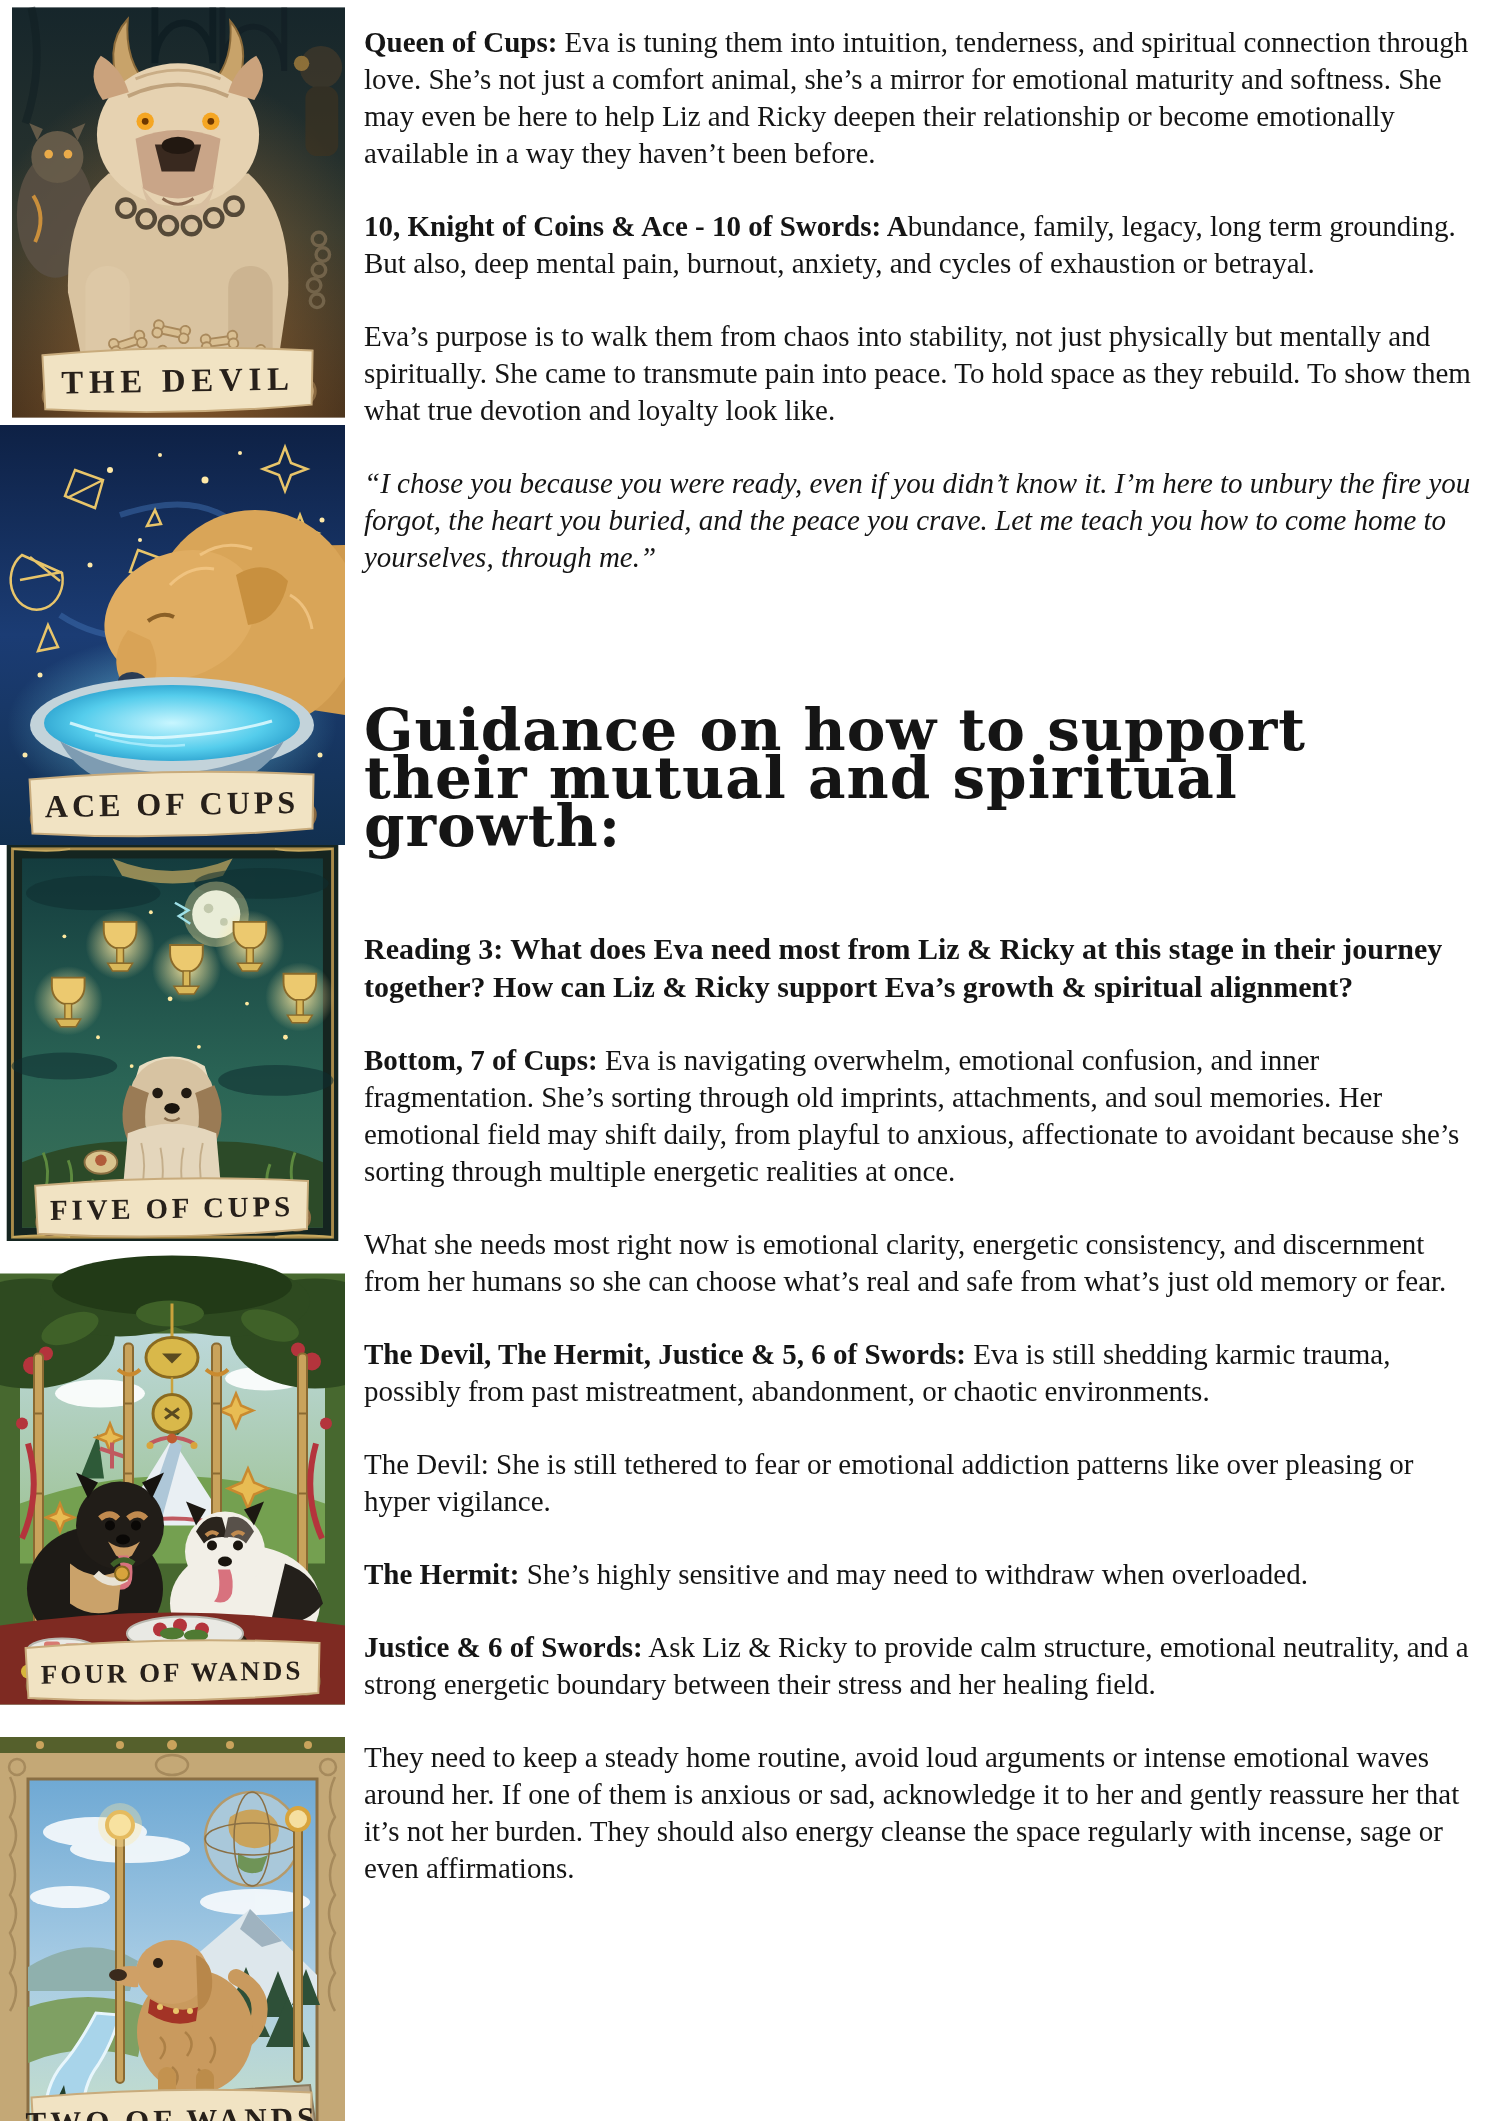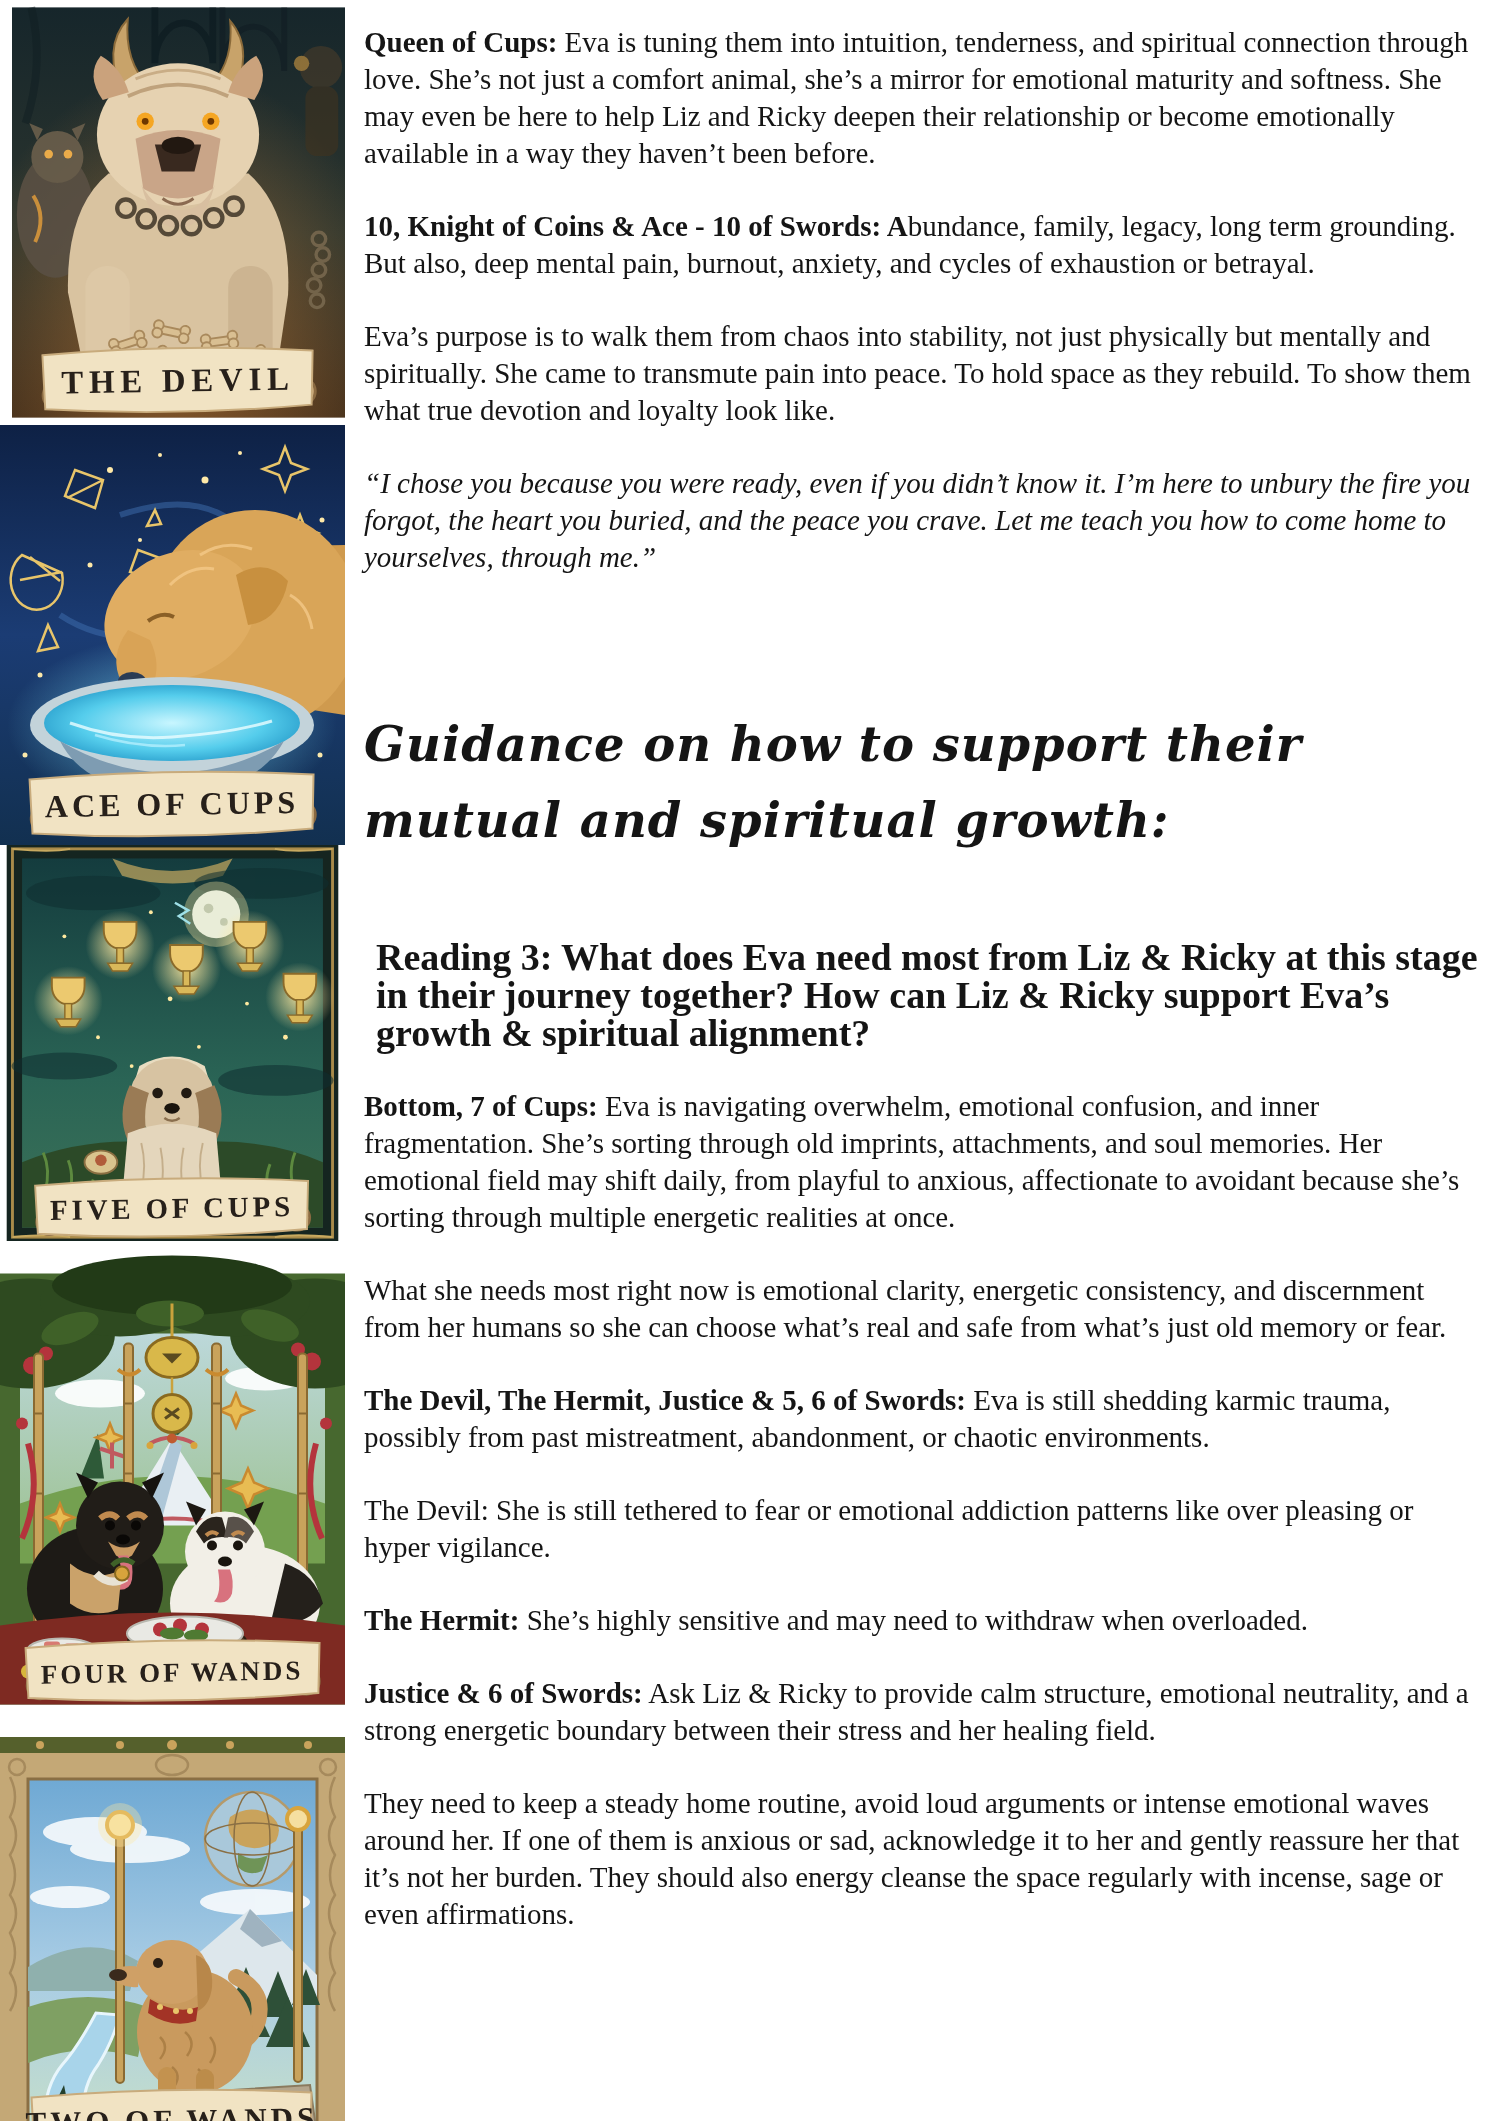--- a/index.html
+++ b/index.html
@@ -19,24 +19,24 @@
   .banner-text { font-family:"Liberation Serif", serif; font-weight:600; fill:#27201a; }
 
   
   .text-col { position:absolute; left:364px; top:0; width:1120px; padding-top:24px; }
   .para { font-size:29px; line-height:37px; margin:0 0 36px 0; }
   .para strong { font-weight:bold; }
   .quote { font-style:italic; }
   .script-heading {
     margin:130px 0 80px 0;
     font-family:"DejaVu Serif", serif;
-    font-style:italic; font-weight:600;
-    font-size:48px; line-height:76px; letter-spacing:1px;
+    font-weight:600;
+    font-size:58px; line-height:48px; letter-spacing:1px;
   }
-  .reading-heading { font-weight:bold; font-size:38px; line-height:38px; margin:0 0 36px 12px; }
+  .reading-heading { font-weight:bold; font-size:30px; line-height:38px; margin:0 0 36px 0; }
   .para:last-child { margin-bottom:7px; }
 </style>
 </head>
 <body>
 
 <div class="page">
 
   <div class="cards-col">
 
     <figure class="card" id="card-devil">

